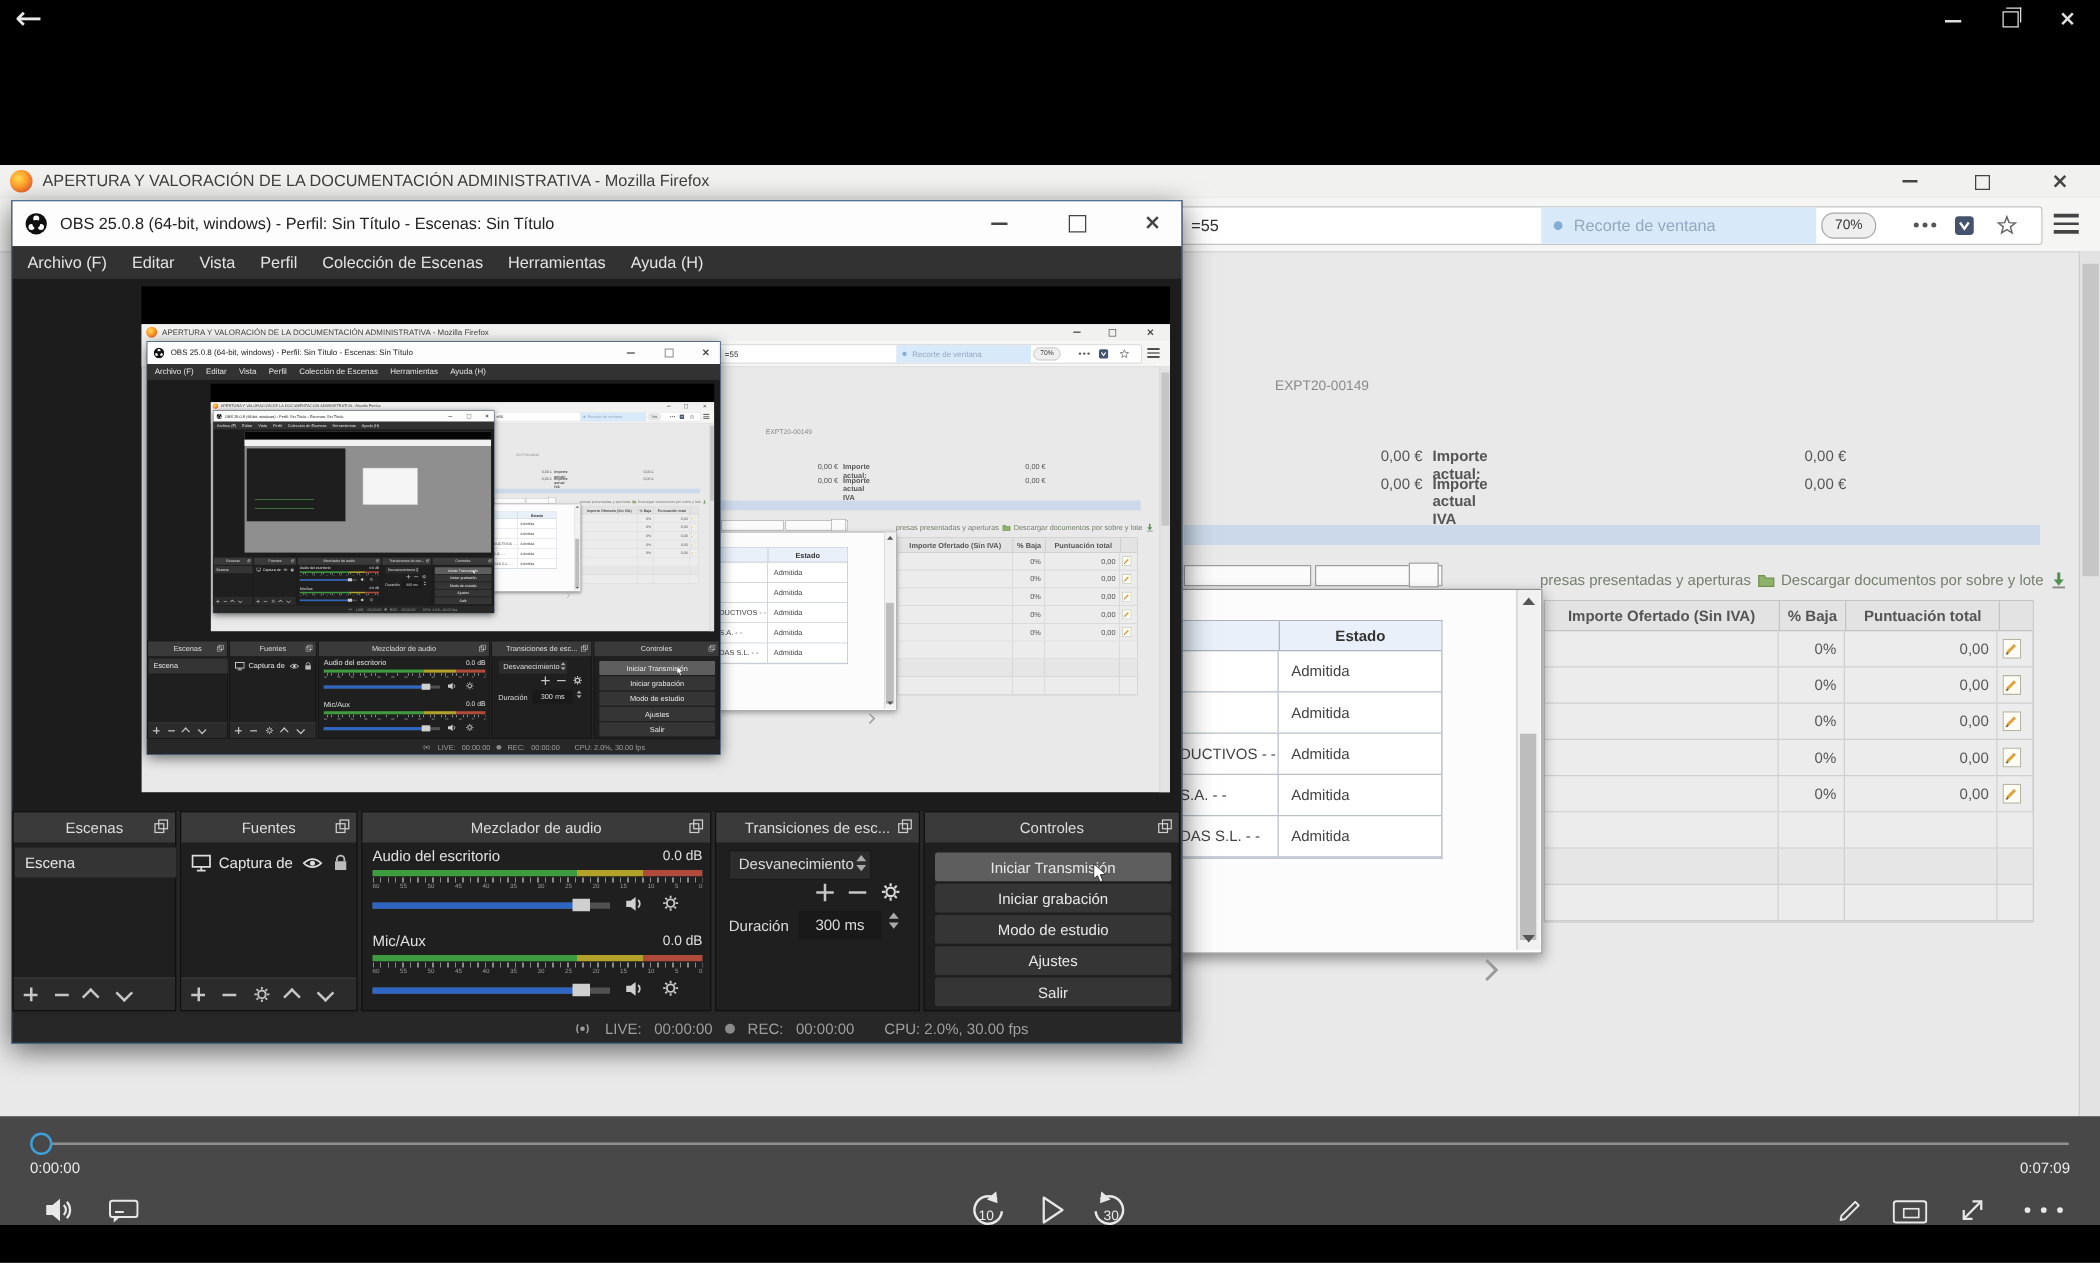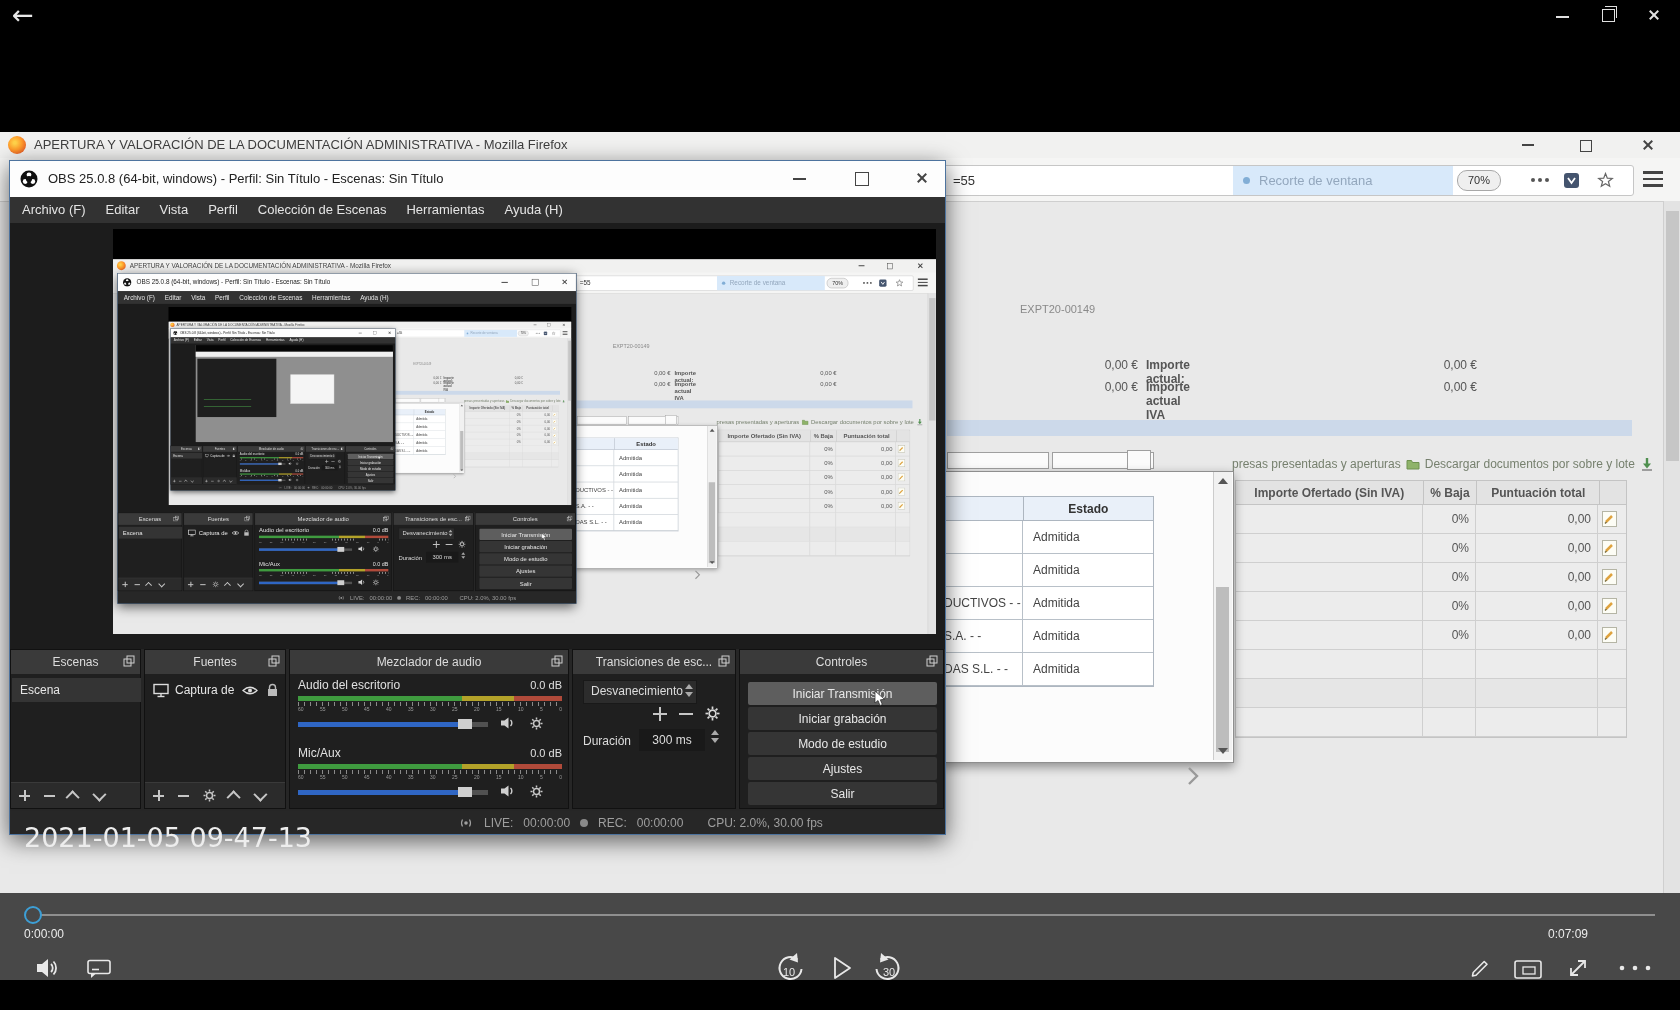--- a/index.html
+++ b/index.html
@@ -116,21 +116,21 @@
   .back-arrow{position:absolute;left:12px;top:0px;font-size:26px;color:#e8e8e8;font-family:"DejaVu Sans",sans-serif;}
   .win-min{position:absolute;left:1556px;top:16px;width:13px;height:2px;background:#e0e0e0;}
   .win-restore{position:absolute;left:1602px;top:9px;width:11px;height:11px;border:1.5px solid #e0e0e0;}
   .win-restore::before{content:"";position:absolute;left:2px;top:-4px;width:11px;height:11px;border:1.5px solid #e0e0e0;border-left:none;border-bottom:none;}
   .win-close{position:absolute;left:1648px;top:9px;}
   .timestamp{position:absolute;left:24px;top:822px;font-size:27px;color:#ededed;z-index:15;font-family:"DejaVu Sans",sans-serif;}
   .player-bar{position:absolute;left:0;top:893px;width:1680px;height:87px;background:#484848;z-index:20;}
   .timeline{position:absolute;left:33px;top:21px;width:1622px;height:2px;background:#8f8f8f;}
   .knob{position:absolute;left:24px;top:13px;width:14px;height:14px;border:2.5px solid #3d9fd6;border-radius:50%;background:#484848;}
   .t-cur{position:absolute;left:24px;top:34px;font-size:12px;color:#ececec;}
-  .t-tot{position:absolute;left:1548px;top:34px;width:60px;text-align:left;font-size:12px;color:#ececec;}
+  .t-tot{position:absolute;left:1596px;top:34px;width:60px;text-align:right;font-size:12px;color:#ececec;}
   .pico{position:absolute;}
   svg text{font-family:"Liberation Sans",sans-serif;}
 </style>
 </head>
 <body>
 
 <div id="stage">
   <div class="back-arrow">←</div>
   <div class="win-min"></div>
   <div class="win-restore"></div>
@@ -1551,21 +1551,20 @@
         <i class="recdot"></i>
         <span>REC:</span>
         <span>00:00:00</span>
         <span style="margin-left:14px;">CPU: 2.0%, 30.00 fps</span>
       </div>
     </div>
   </div>
 </div>
     </div>
 
-  <div class="timestamp">2021-01-05 09-47-13</div>
 
   <div class="player-bar">
     <div class="timeline"></div>
     <div class="knob"></div>
     <div class="t-cur">0:00:00</div>
     <div class="t-tot">0:07:09</div>
 
     <svg class="pico" style="left:36px;top:64px;" width="26" height="22">
         <polygon points="1,7 6,7 12,2 12,20 6,15 1,15" fill="#e8e8e8"></polygon>
         <path d="M15 7 A5.5 5.5 0 0 1 15 15" fill="none" stroke="#e8e8e8" stroke-width="1.8"></path>

